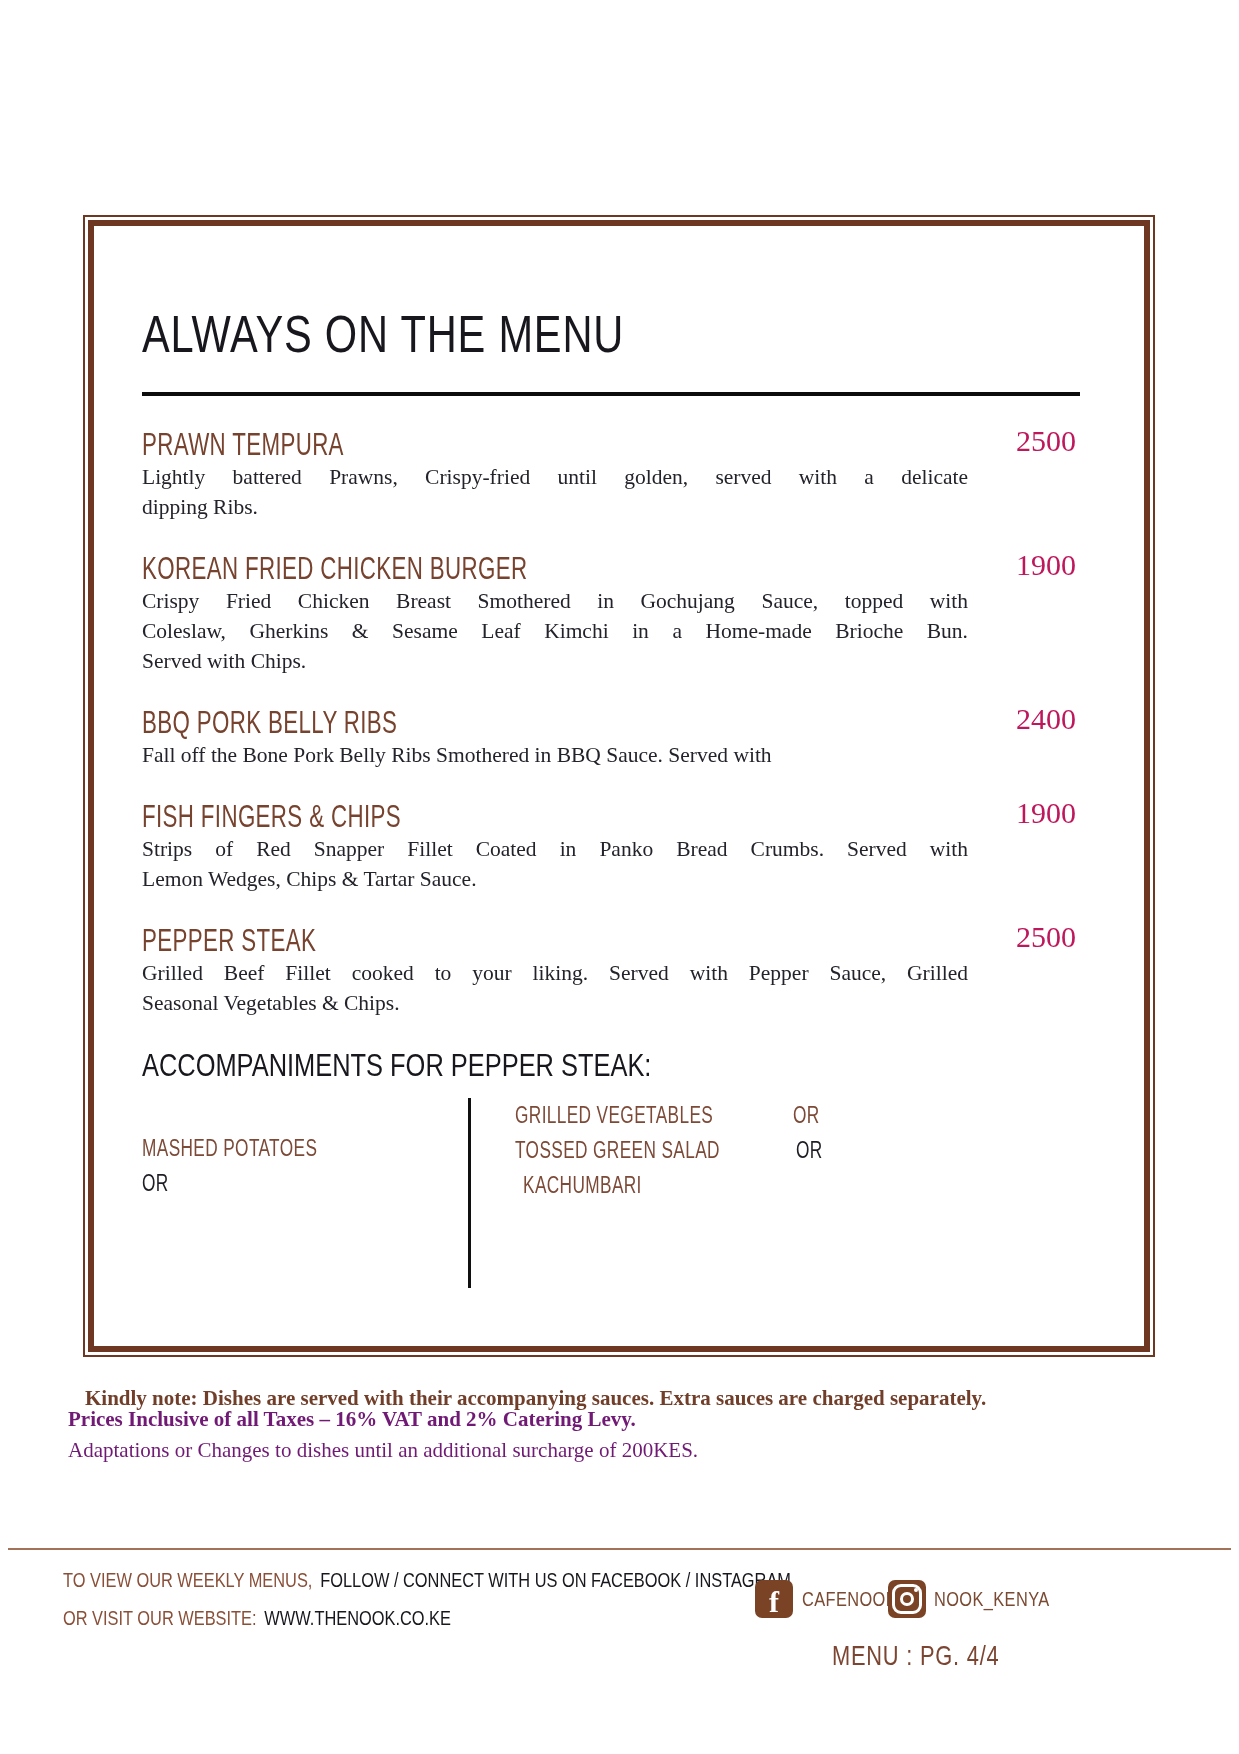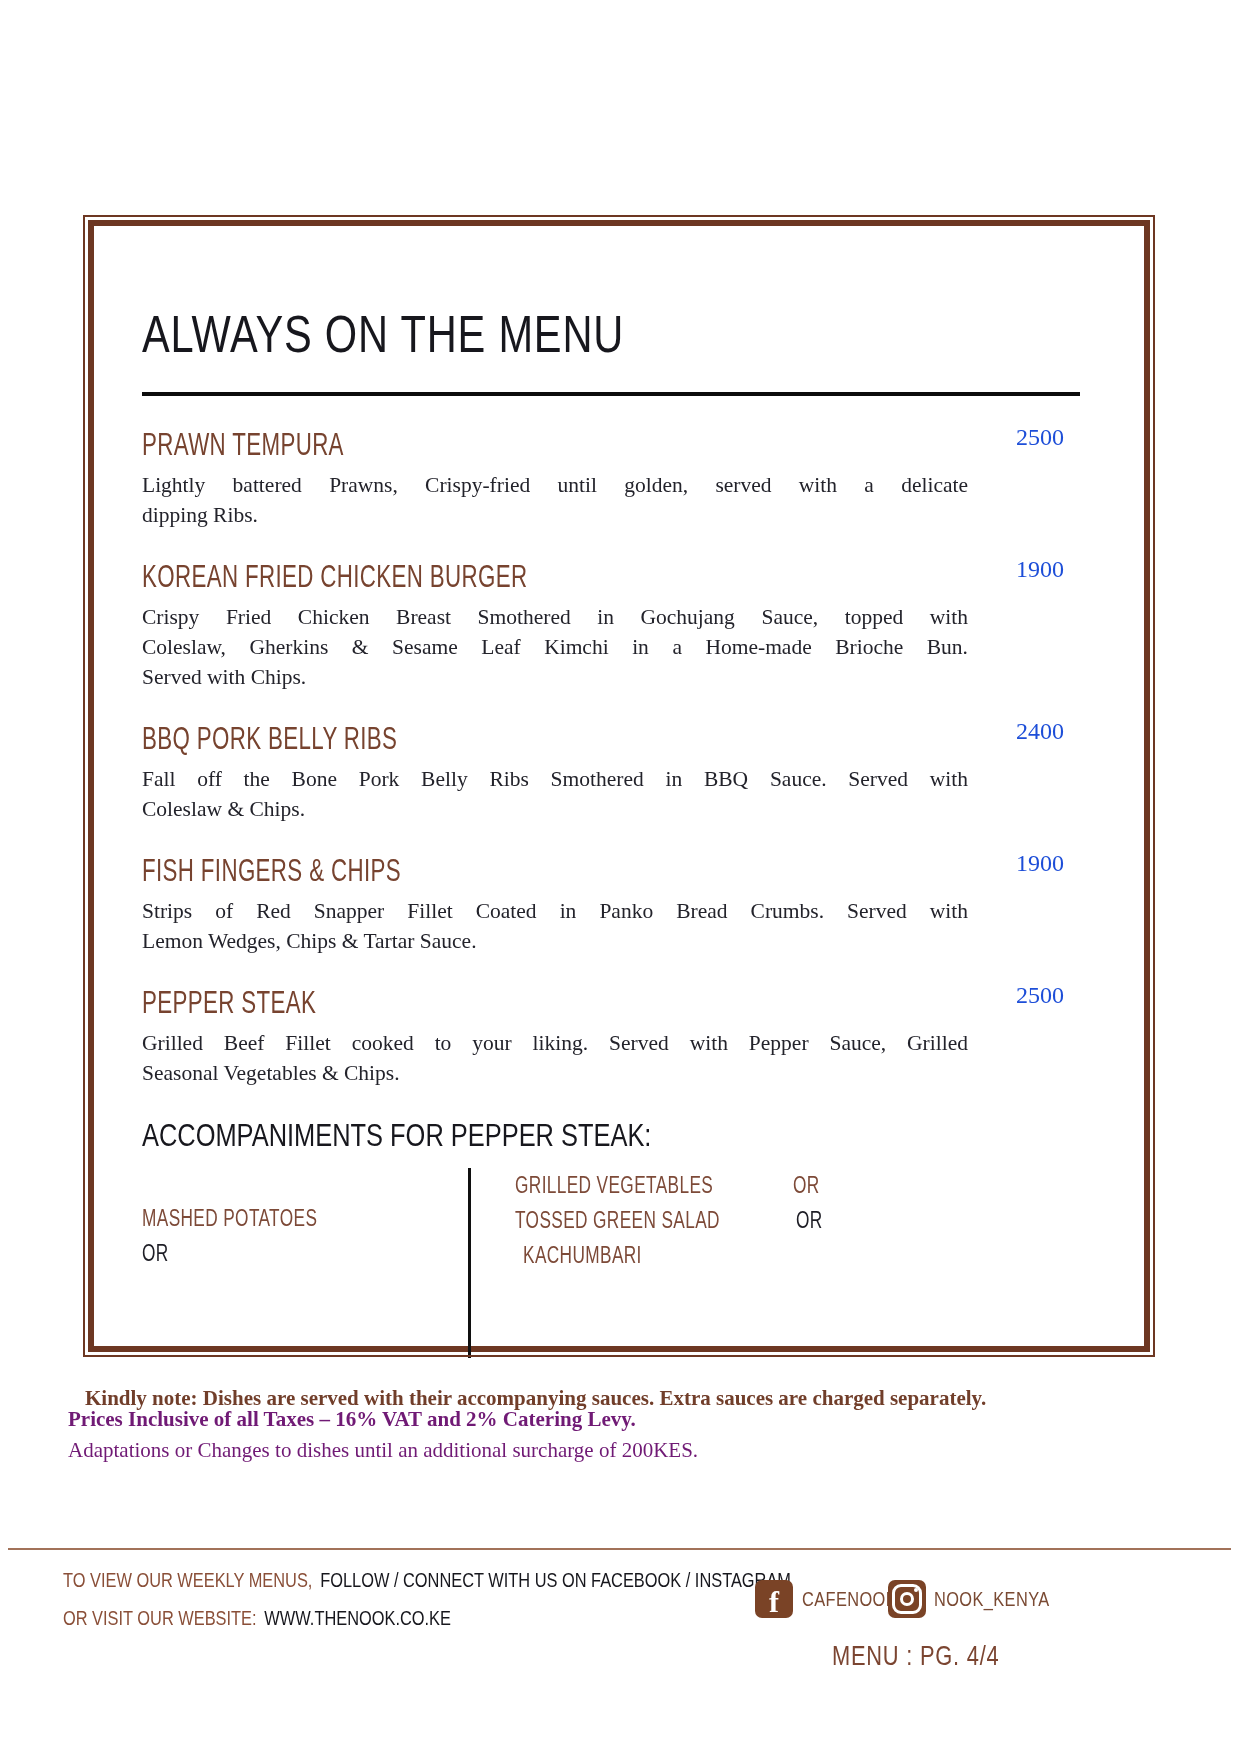--- a/index.html
+++ b/index.html
@@ -10,22 +10,22 @@
             font-family:"Liberation Sans",sans-serif;}
   
   .menu-box{position:absolute;left:88px;top:220px;width:1062px;height:1132px;box-sizing:border-box;
             border:6px solid #6d3722;outline:2px solid #6d3722;outline-offset:3px;
             padding:80px 64px 0 48px;background:#ffffff;}
   .menu-title .condense{transform:scaleX(0.80);font-size:52px;line-height:56px;color:#17171d;letter-spacing:1px;}
   .title-rule{margin-top:30px;height:4px;background:#0c0c0c;width:100%;}
   .items{margin-top:32px;}
   .item{position:relative;padding-right:112px;margin-bottom:30px;}
   .item-name-row .condense{font-size:31px;line-height:34px;color:#77432f;letter-spacing:0.5px;}
-  .item-price{position:absolute;top:-4px;right:16px;font-size:24px;color:#1d4ed8;}
-  .desc{margin-top:8px;font-size:21.5px;line-height:30px;color:#23232b;}
+  .item-price{position:absolute;top:-4px;right:4px;font-size:30px;color:#be185d;}
+  .desc{font-size:21.5px;line-height:30px;color:#23232b;}
   .desc-line{text-align:justify;text-align-last:justify;}
   .desc-line:last-child{text-align-last:auto;}
   
   .accomp-heading .condense{transform:scaleX(0.82);font-size:31px;line-height:36px;color:#17171d;}
   .accomp-cols{display:flex;margin-top:14px;}
   .accomp-col-left{width:326px;margin-top:33px;}
   .accomp-divider{width:3px;height:190px;background:#101010;}
   .accomp-col-right{margin-left:44px;}
   .accomp-line{font-size:23px;line-height:34px;}
   .accomp-line .condense{transform:scaleX(0.75);color:#7d4a38;letter-spacing:0.5px;}
@@ -87,21 +87,20 @@
             <div class="desc-line">Crispy Fried Chicken Breast Smothered in Gochujang Sauce, topped with</div>
             <div class="desc-line">Coleslaw, Gherkins &amp; Sesame Leaf Kimchi in a Home-made Brioche Bun.</div>
             <div class="desc-line">Served with Chips.</div>
           </div>
         </div>
         <div class="item">
           <div class="item-price serif">2400</div>
           <div class="item-name-row"><span class="condense">BBQ PORK BELLY RIBS</span></div>
           <div class="desc serif">
             <div class="desc-line">Fall off the Bone Pork Belly Ribs Smothered in BBQ Sauce. Served with</div>
-            <div class="desc-line">Coleslaw &amp; Chips.</div>
           </div>
         </div>
         <div class="item">
           <div class="item-price serif">1900</div>
           <div class="item-name-row"><span class="condense">FISH FINGERS &amp; CHIPS</span></div>
           <div class="desc serif">
             <div class="desc-line">Strips of Red Snapper Fillet Coated in Panko Bread Crumbs. Served with</div>
             <div class="desc-line">Lemon Wedges, Chips &amp; Tartar Sauce.</div>
           </div>
         </div>

